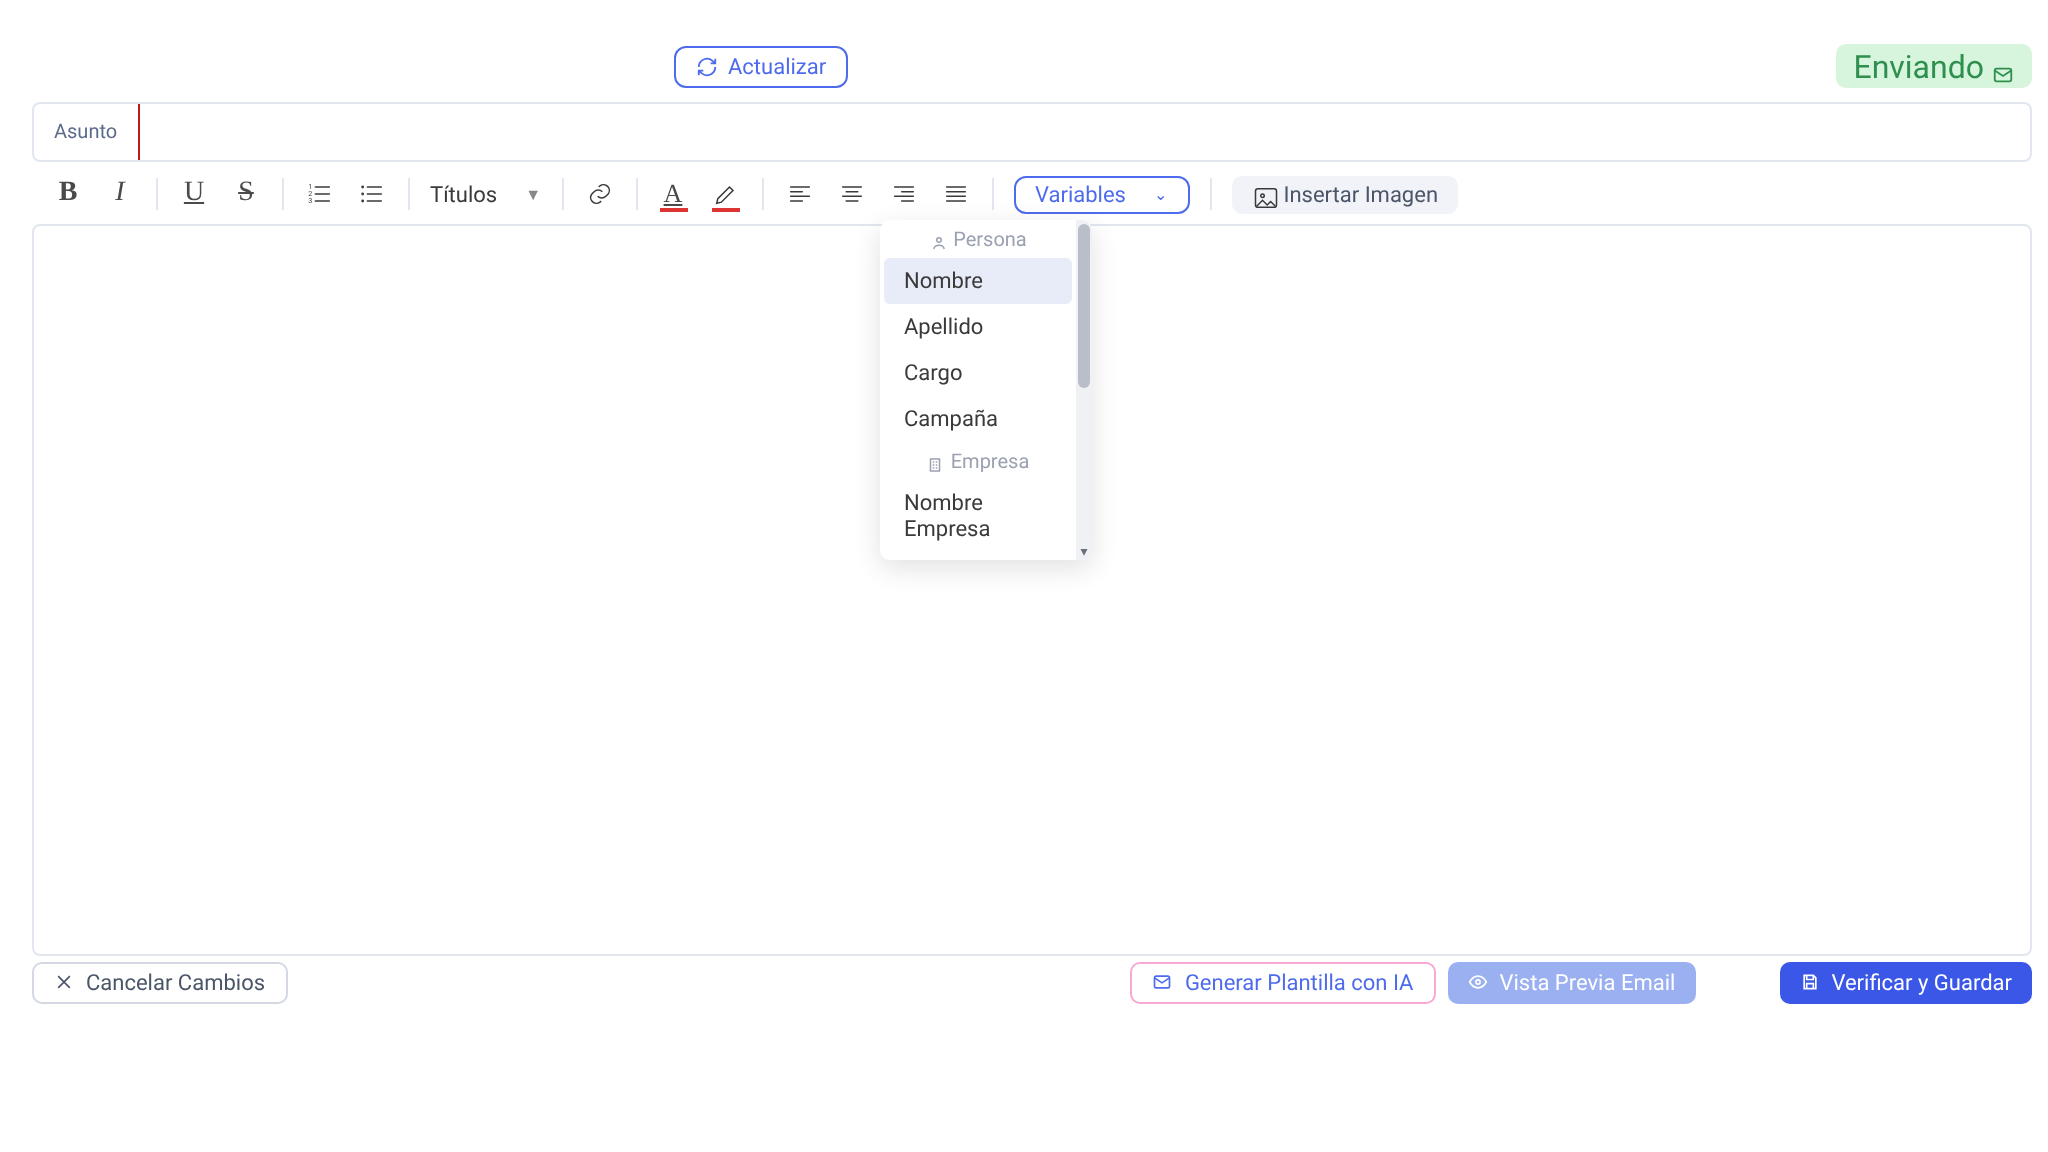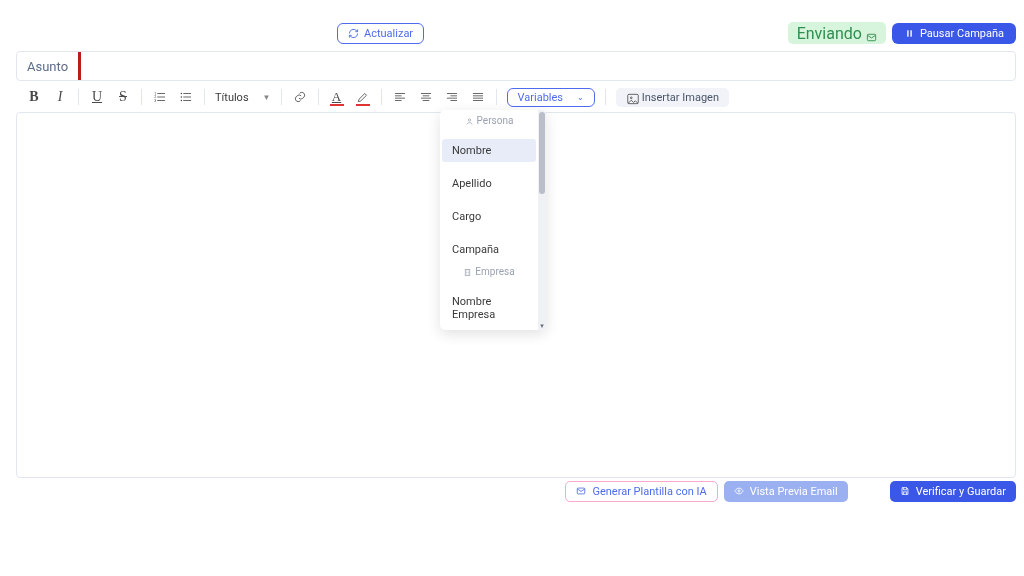--- a/index.html
+++ b/index.html
@@ -8,21 +8,21 @@
 
   
   .update-wrap { position: absolute; top: 23px; left: 312px; margin-left: 25px; }
   .pill-outline { display:inline-flex; align-items:center; gap:5px; border:1px solid #4f6bed; color:#4f6bed; border-radius:6px; padding:3px 10px; font-size:11px; background:#fff; }
 
   .right-badges { position:absolute; top:22px; right:8px; display:flex; align-items:center; gap:6px;}
   .btn-pause { background:#3a57e8;color:#fff;border-radius:6px; padding:4px 12px; font-size:11px; display:inline-flex; align-items:center; gap:5px; }
 
   
   .subject-row { position:absolute; top:51px; left:16px; right:8px; height:30px; border:1px solid #e2e6ef; border-radius:4px; display:flex; align-items:center; background:#fff; }
-  .subject-label { padding:0 10px; font-size:13px; color:#5c6b8a; border-right:3px solid #b91c1c; height:100%; display:flex; align-items:center;}
+  .subject-label { padding:0 10px; font-size:10px; color:#5c6b8a; border-right:1px solid #b91c1c; height:100%; display:flex; align-items:center;}
   .subject-input { flex:1; border:none; outline:none; padding:0 10px; font-size:11px; color:#555; }
   .subject-input::placeholder { color:#a1a8b7; }
 
   
   .toolbar { position:absolute; top:86px; left:16px; right:8px; height:22px; display:flex; align-items:center; color:#4a4a4a; }
   .toolbar .grp { display:flex; align-items:center; gap:10px; padding:0 10px; position:relative;}
   .toolbar .sep { width:1px; height:16px; background:#e2e6ef; }
   .toolbar .icn { width:16px; height:16px; display:inline-flex; align-items:center; justify-content:center; cursor:pointer; font-size:13px; }
   .toolbar .bold { font-weight:700; font-family:"Times New Roman",serif; font-size:14px;}
   .toolbar .italic { font-style:italic; font-family:"Times New Roman",serif; font-size:14px;}
@@ -38,21 +38,21 @@
   .editor { position:absolute; top:112px; left:16px; right:8px; bottom:98px; border:1px solid #e2e6ef; border-radius:4px; background:#fff; }
 
   
   .var-dd { position:absolute; top:110px; left:440px; width:106px; background:#fff; border-radius:5px; box-shadow:0 4px 14px rgba(0,0,0,.12); font-size:11px; color:#3a3a3a; overflow:hidden; z-index:10; }
   .var-dd .scroll { position:absolute; right:0; top:0; bottom:0; width:8px; }
   .var-dd .scroll .track{position:absolute;inset:0;background:#f0f1f4;}
   .var-dd .scroll .thumb{position:absolute;top:2px;left:1px;right:1px;height:82px;background:#b9bec9;border-radius:3px;}
   .var-dd .scroll .arrow{position:absolute;left:0;right:0;height:8px;display:flex;align-items:center;justify-content:center;font-size:7px;color:#6a6f7b;}
   .var-dd .scroll .arrow.bot{bottom:0;}
   .var-dd .hdr { padding:5px 8px 3px; font-size:10px; color:#9aa1b1; display:flex; align-items:flex-end; gap:3px; justify-content:center;}
-  .var-dd .item { padding:5px 10px; cursor:pointer; margin:10px 2px 0 2px; border-radius:3px;}
+  .var-dd .item { padding:5px 10px; cursor:pointer; margin:0 2px 0 2px; border-radius:3px;}
   .var-dd .item.active { background:#e7ecf8; }
   .var-dd-inner{padding-right:8px; padding-bottom:4px;}
 
   
   .footer { position:absolute; left:16px; right:8px; bottom:74px; display:flex; align-items:center; }
   .footer .left { }
   .footer .right { margin-left:auto; display:flex; gap:6px; }
   .btn-outline-gray { border:1px solid #d3d8e2; color:#4a5568; background:#fff; border-radius:5px; padding:3px 10px; font-size:11px; display:inline-flex; align-items:center; gap:5px;}
   .btn-outline-blue2 { border:1px solid #f9a8d4; color:#4f6bed; background:#fff; border-radius:5px; padding:3px 10px; font-size:11px; display:inline-flex; align-items:center; gap:5px;}
   .btn-solid-lightblue { background:#9bb0f0; color:#fff; border-radius:5px; padding:3px 10px; font-size:11px; display:inline-flex; align-items:center; gap:5px;}
@@ -76,29 +76,20 @@
 
 <div class="right-badges">
   <div class="badge-green">
     <span>Enviando</span>
     <span class="ico">
       <svg viewBox="0 0 24 24" width="11" height="11" stroke="#2f8f4f" fill="none" stroke-width="2">
           <rect x="3" y="5" width="18" height="14" rx="2"></rect>
           <path d="M3 7l9 6 9-6"></path>
         </svg>
     </span>
-  </div>
-  <div class="btn-pause">
-    <span class="ico">
-      <svg viewBox="0 0 24 24" width="11" height="11" fill="#fff">
-          <rect x="7" y="5" width="3" height="14"></rect>
-          <rect x="14" y="5" width="3" height="14"></rect>
-        </svg>
-    </span>
-    <span>Pausar Campaña</span>
   </div>
 </div>
 
 <div class="subject-row">
   <div class="subject-label">Asunto</div>
 </div>
 
 <div class="toolbar">
   <div class="grp">
     <span class="icn bold">B</span>
@@ -223,20 +214,28 @@
     <div class="item">Nombre Empresa</div>
   </div>
   <div class="scroll">
     <div class="track"></div>
     <div class="thumb"></div>
     <div class="arrow bot">▾</div>
   </div>
 </div>
 
 <div class="footer">
+  <div class="left">
+    <span class="btn-outline-gray">
+      <span class="ico"><svg viewBox="0 0 24 24" width="10" height="10" stroke="#4a5568" stroke-width="2">
+            <path d="M5 5l14 14M19 5L5 19"></path>
+          </svg></span>
+      <span>Cancelar Cambios</span>
+    </span>
+  </div>
   <div class="right">
     <span class="btn-outline-blue2">
       <span class="ico"><svg viewBox="0 0 24 24" width="10" height="10" stroke="#4f6bed" fill="none" stroke-width="2">
             <rect x="3" y="5" width="18" height="14" rx="2"></rect>
             <path d="M3 7l9 6 9-6"></path>
           </svg></span>
       <span>Generar Plantilla con IA</span>
     </span>
     <span class="btn-solid-lightblue">
       <span class="ico"><svg viewBox="0 0 24 24" width="10" height="10" stroke="#fff" fill="none" stroke-width="2">

